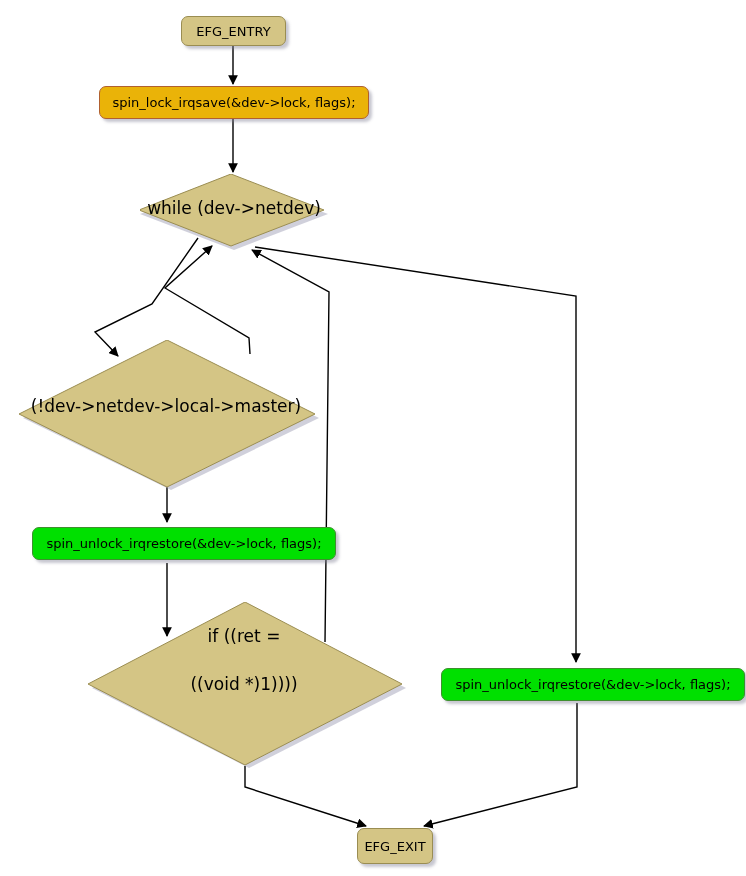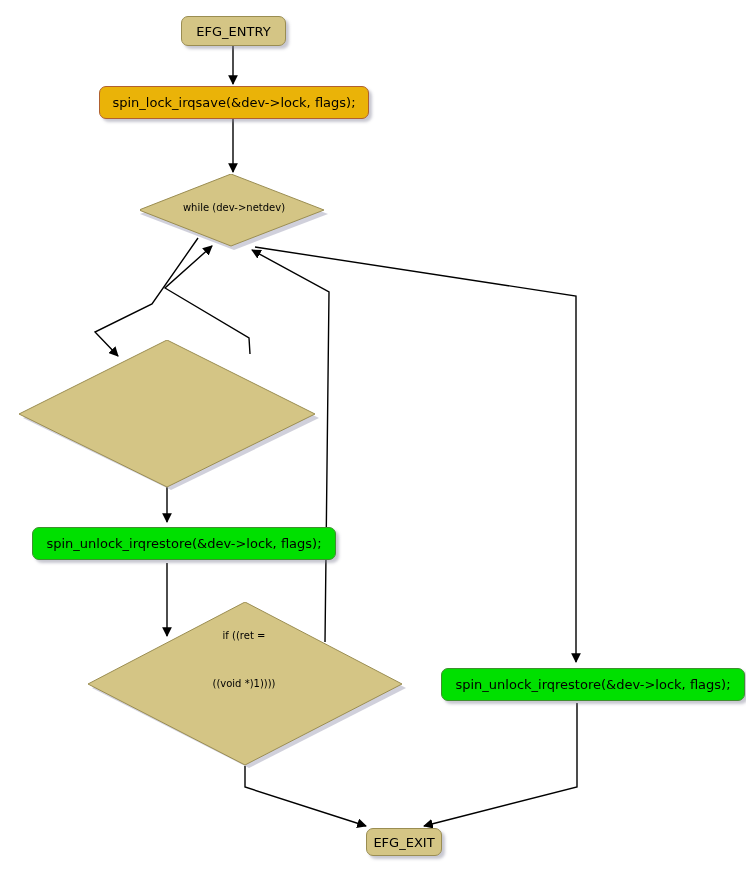--- a/index.html
+++ b/index.html
@@ -70,21 +70,21 @@
     width: 100%; height: 100%;
   }
   .diamond .label {
     position: absolute;
     left: 0;
     width: 100%;
     top: 50%;
     transform: translateY(-50%);
     text-align: center;
     color: #000000;
-    font-size: 10px;
+    font-size: 17px;
     line-height: 16px;
     white-space: pre;
     pointer-events: none;
   }
 </style>
 </head>
 <body>
 
 <div id="canvas">
 
@@ -133,20 +133,21 @@
     </svg>
     <div class="label" style="top:34px;">while (dev-&gt;netdev)</div>
   </div>
 
   <div class="diamond" style="left:17px; top:340px; width:302px; height:150px;">
     <svg class="shape" viewBox="0 0 302 150" preserveAspectRatio="none" xmlns="http://www.w3.org/2000/svg">
       <polygon points="154,5 302,78 154,150 6,78" fill="#a9a9bd" opacity="0.55"></polygon>
       <polygon points="150,0 298,74 150,147 2,74" fill="#d4c585" stroke="#9a8d52" stroke-width="1"></polygon>
     </svg>
     <div class="label" style="top:66px; left:-2px; width:302px;">
+      <div>(!dev-&gt;netdev-&gt;local-&gt;master)</div>
     </div>
   </div>
 
   <div class="node stmt green" style="left:16px; top:527px; width:304px; height:33px;">
     <span>spin_unlock_irqrestore(&amp;dev-&gt;lock, flags);</span>
   </div>
 
   <div class="diamond" style="left:86px; top:602px; width:320px; height:166px;">
     <svg class="shape" viewBox="0 0 320 166" preserveAspectRatio="none" xmlns="http://www.w3.org/2000/svg">
       <polygon points="163,5 320,86 163,166 6,86" fill="#a9a9bd" opacity="0.55"></polygon>
@@ -155,17 +156,17 @@
     <div class="label" style="top:58px; left:-2px; width:320px;">
       <div>if ((ret =</div>
       <div>((void *)1))))</div>
     </div>
   </div>
 
   <div class="node stmt green" style="left:425px; top:668px; width:304px; height:33px;">
     <span>spin_unlock_irqrestore(&amp;dev-&gt;lock, flags);</span>
   </div>
 
-  <div class="node term" style="left:366px; top:828px; width:76px; height:28px;">
+  <div class="node term" style="left:357px; top:828px; width:76px; height:36px;">
     <span>EFG_EXIT</span>
   </div>
 
 </div>
 
 </body></html>

